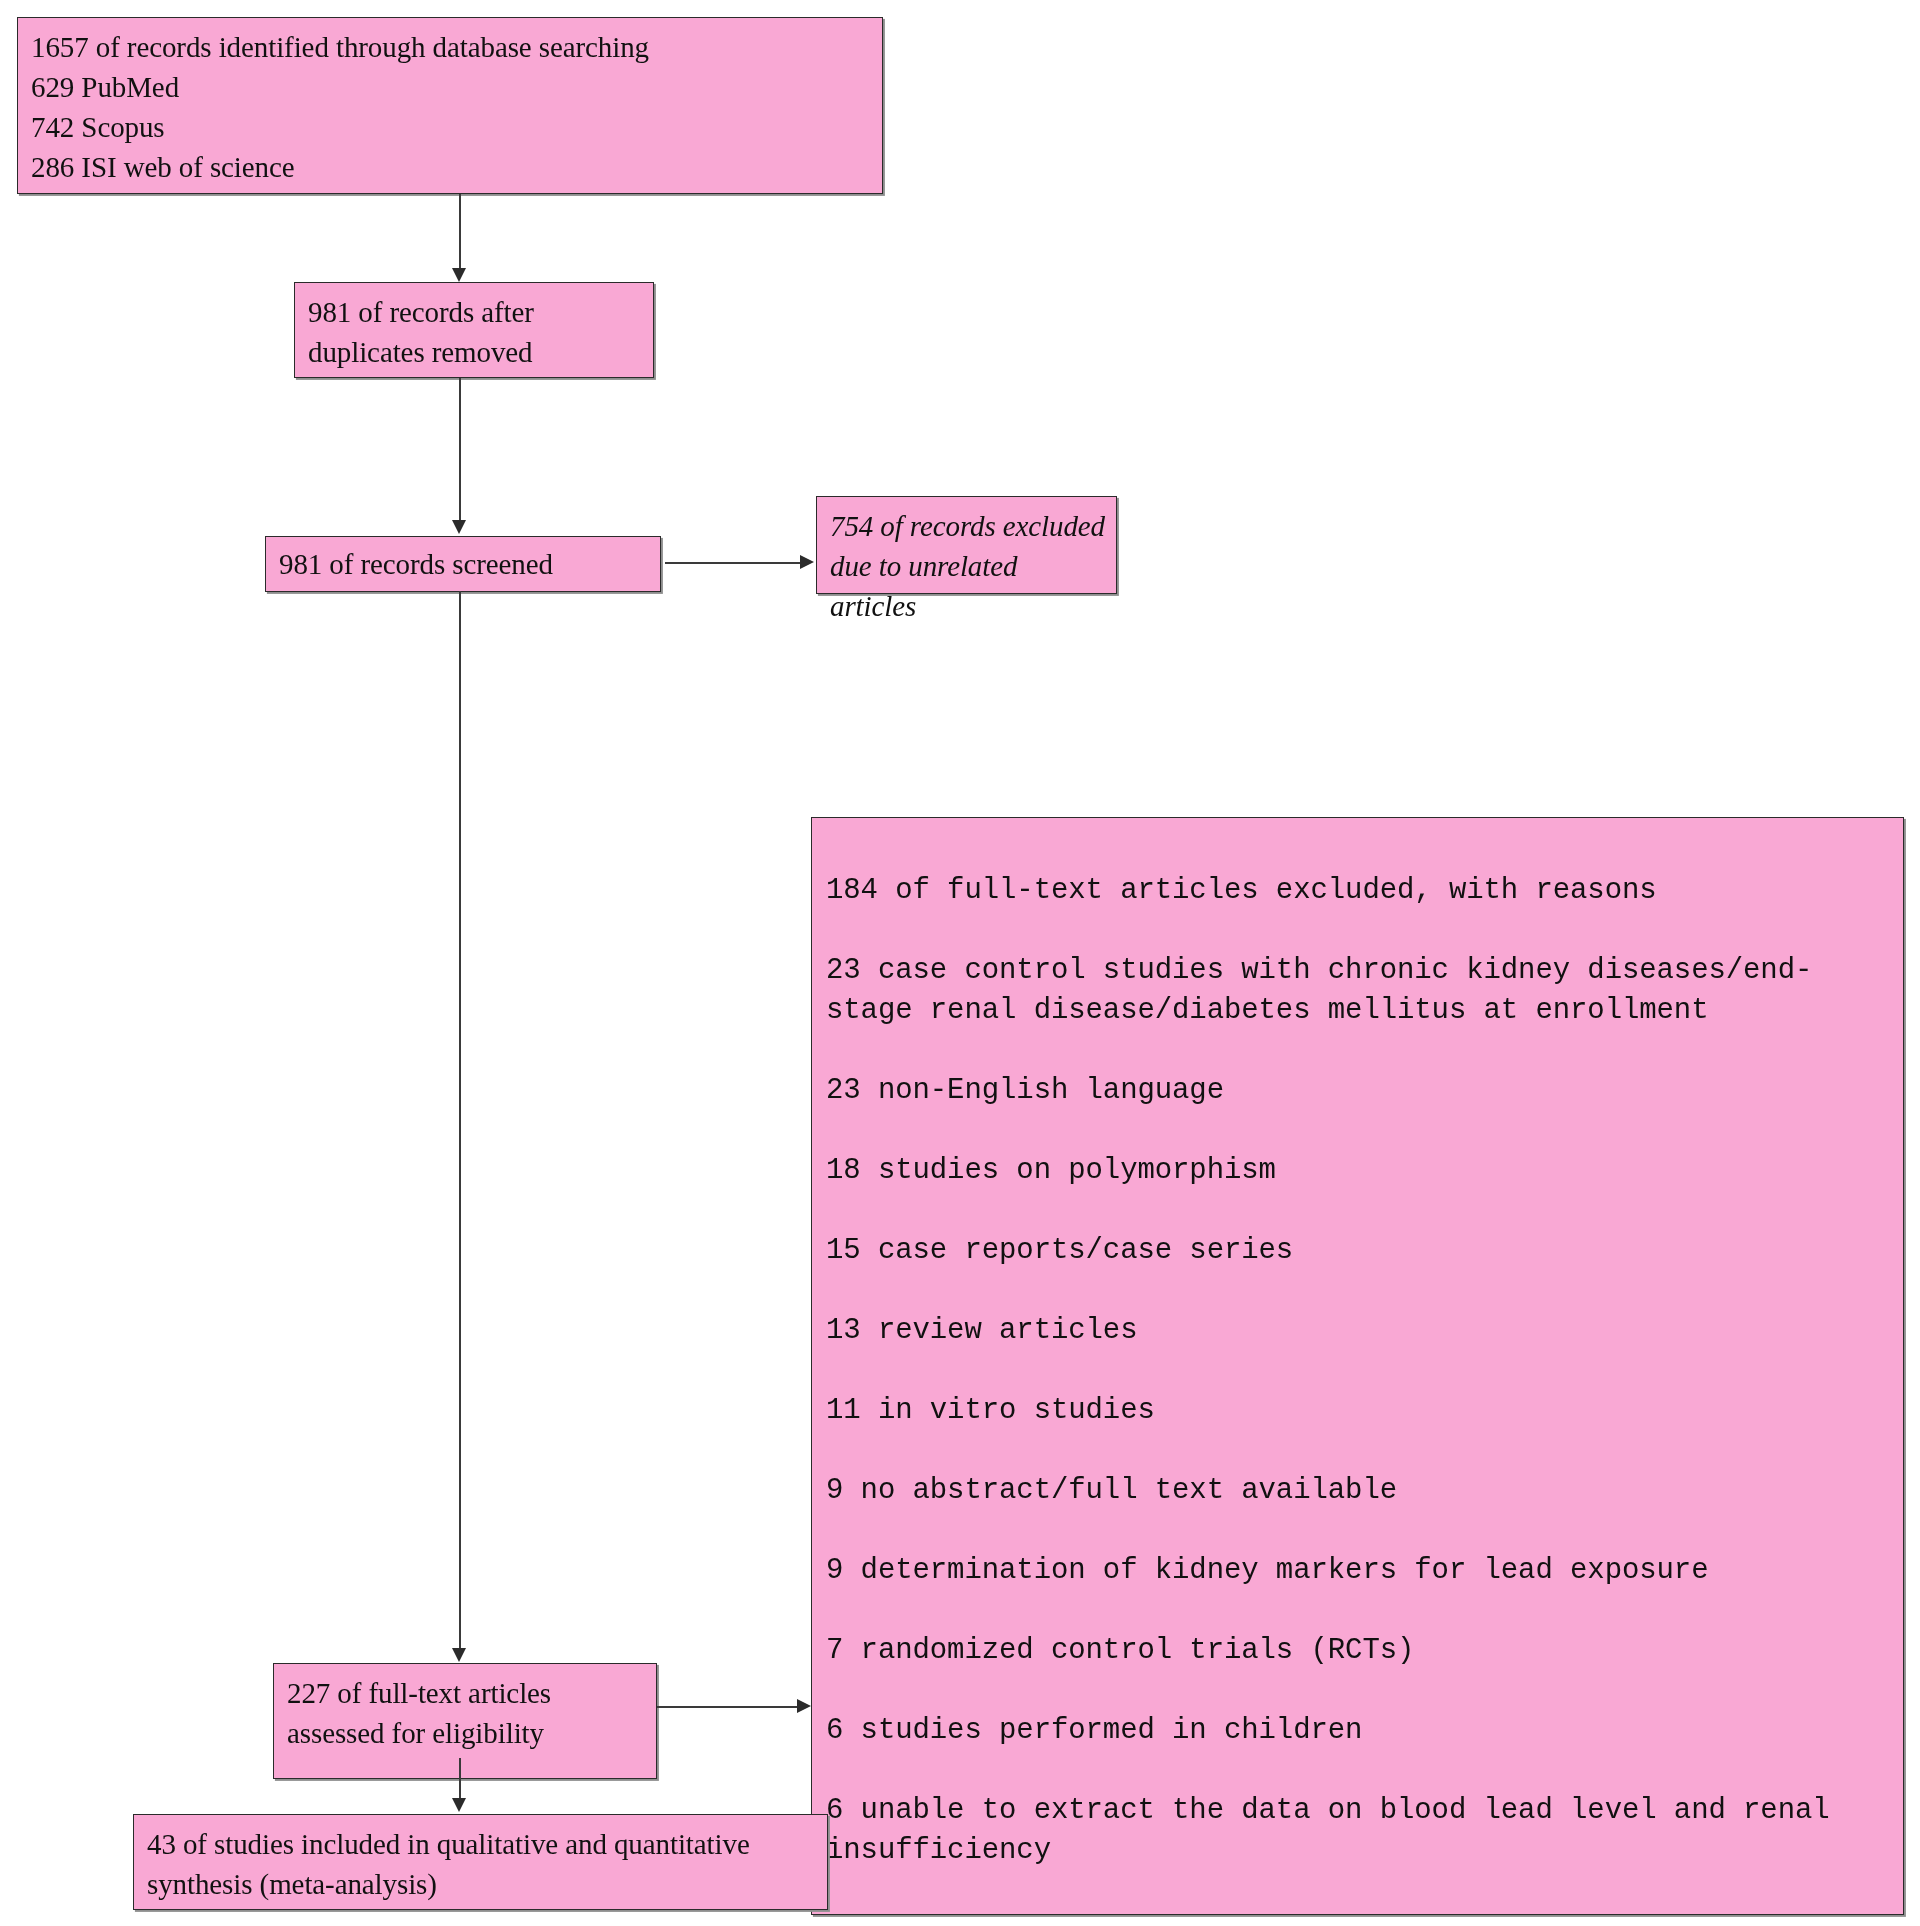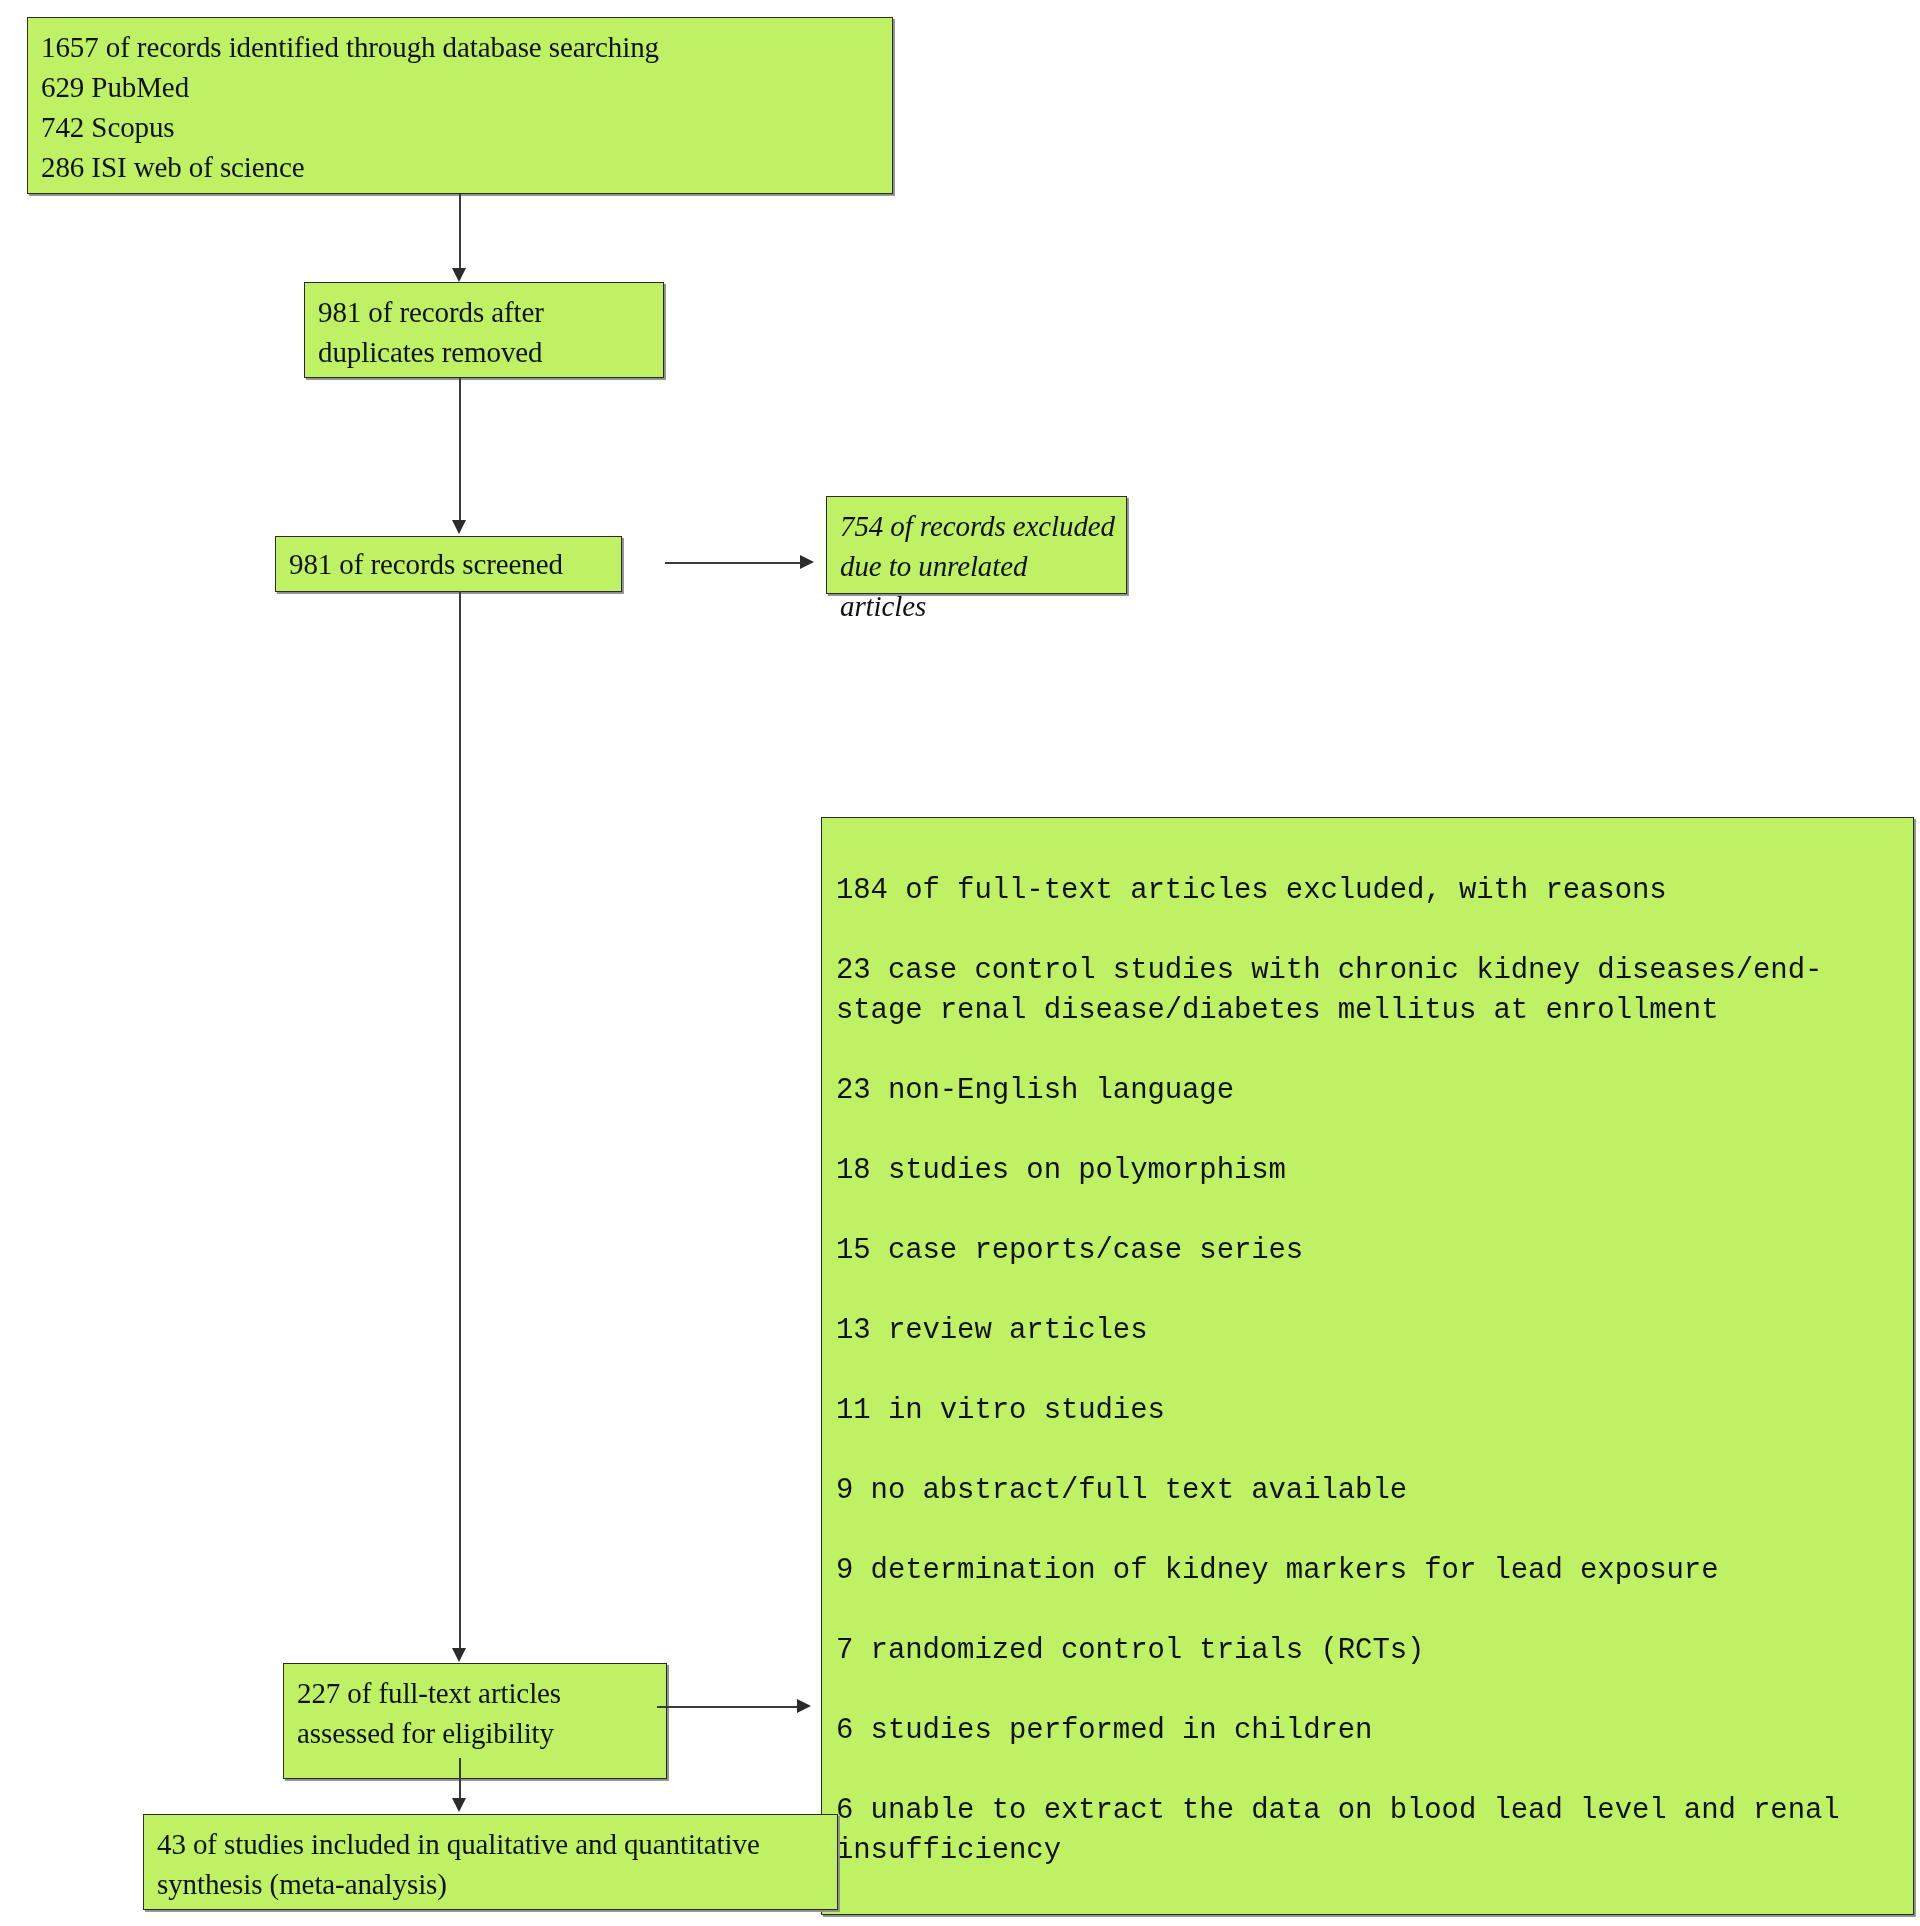--- a/index.html
+++ b/index.html
@@ -15,44 +15,43 @@
     background: #ffffff;
     font-family: "Liberation Serif", "DejaVu Serif", serif;
     color: #111111;
     overflow: hidden;
   }
 
   
   .box {
     position: absolute;
     box-sizing: border-box;
-    background: #bef264;
+    background: #f9a8d4;
     border: 1.9px solid #2b2b2b;
     box-shadow: 1.9px 1.9px 0 0 #8e8e8e;
-    margin-left: 10px;
   }
   .box-text {
     position: absolute;
     left: 13px;
     right: 9px;
     top: 9px;
     font-size: 29px;
     line-height: 40px;
     letter-spacing: -0.1px;
     white-space: pre-line;
   }
   .box-text.center-v {
     top: 50%;
     transform: translateY(-50%);
   }
 
   
   #box-identified   { left: 17px;   top: 17px;   width: 866px; height: 177px; }
   #box-duplicates   { left: 294px;  top: 282px;  width: 360px;  height: 96px; }
-  #box-screened     { left: 265px;  top: 536px;  width: 347px;  height: 56px;  }
+  #box-screened     { left: 265px;  top: 536px;  width: 396px;  height: 56px;  }
   #box-excluded-unrelated { left: 816px; top: 496px; width: 301px; height: 98px; font-style: italic; }
   #box-fulltext     { left: 273px;  top: 1663px; width: 384px;  height: 116px; }
   #box-included     { left: 133px;  top: 1814px; width: 695px; height: 96px; }
   #box-excluded-reasons { left: 811px; top: 817px; width: 1093px; height: 1098px; font-family: Liberation Mono, monospace; }
 
   #box-excluded-reasons .box-text {
     left: 14px;
     right: 7.7px;
     top: 13px;
     font-size: 29px;

